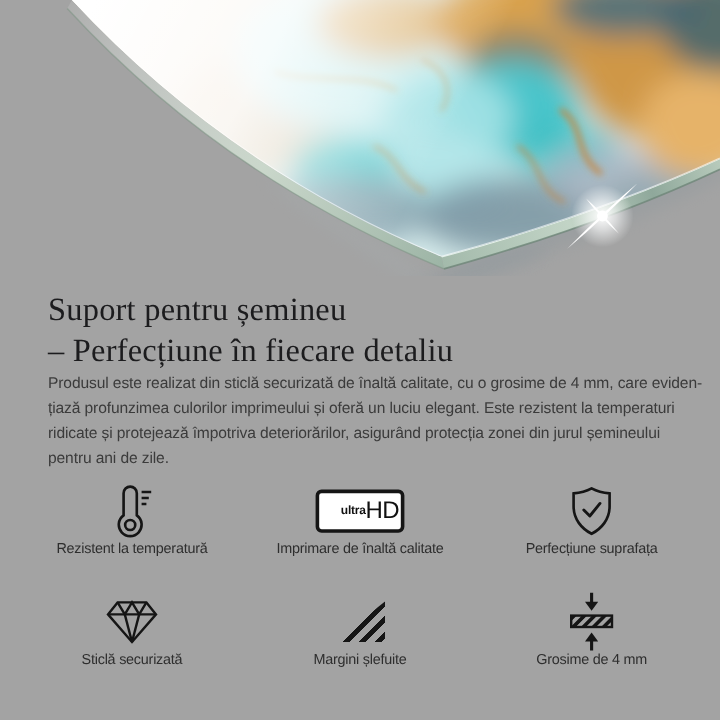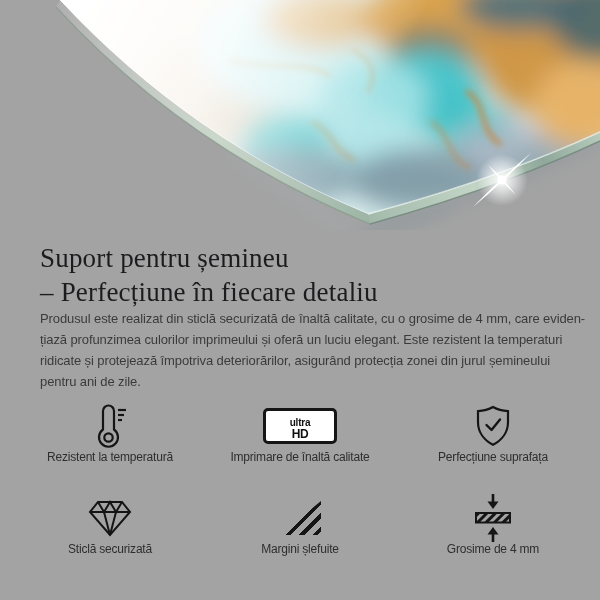--- a/index.html
+++ b/index.html
@@ -23,25 +23,25 @@
   .icon-box { height:48px; display:flex; align-items:center; justify-content:center; }
   .f-label { font-size:12px; letter-spacing:-0.2px; color:#2e2e2e; }
   #f1 { left:15px;  top:402px; }
   #f2 { left:205px; top:402px; }
   #f3 { left:398px; top:402px; }
   #f4 { left:15px;  top:494px; }
   #f5 { left:205px; top:494px; }
   #f6 { left:398px; top:494px;text-align:center; }
   .uhd-box {
     width:32px; height:28px; border:3px solid #151515; border-radius:5px;
-    display:flex; flex-direction:column; align-items:center; justify-content:flex-end;
+    display:flex; flex-direction:row; align-items:center; justify-content:space-between;
     padding:1px 18px; background:#fff;
   }
   .uhd-top { font-size:10px; font-weight:bold; line-height:1; color:#111; letter-spacing:-0.2px; }
-  .uhd-bottom { font-size:12px; font-weight:bold; line-height:1; color:#111; letter-spacing:-0.5px; }
+  .uhd-bottom { font-size:20px; font-weight:normal; line-height:1; color:#111; letter-spacing:-0.5px; }
   .stripes {
     width:42px; height:34px;
     background:repeating-linear-gradient(135deg,#151515 0 4px,transparent 4px 9.5px);
     clip-path:polygon(100% 0, 100% 100%, 0 100%);
   }
 </style>
 </head>
 <body>
 
 <div class="page">

